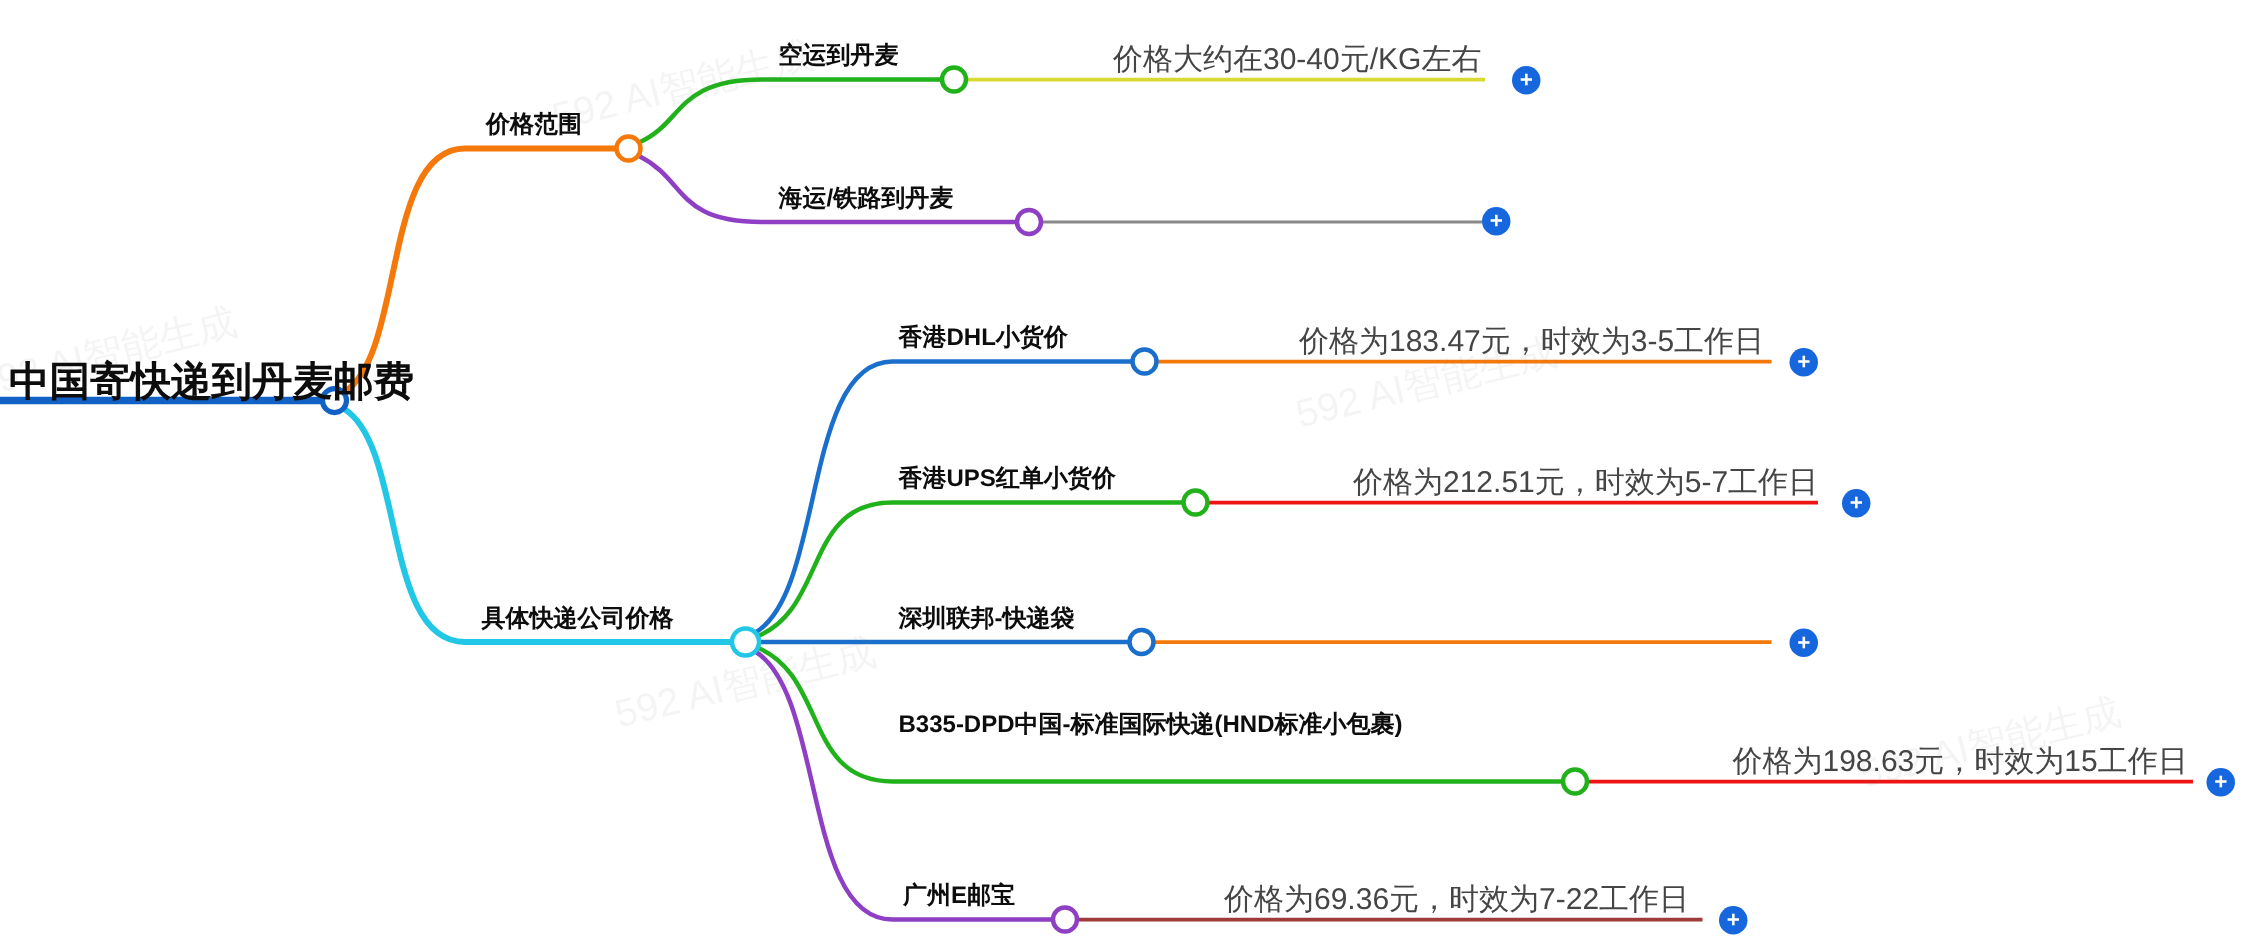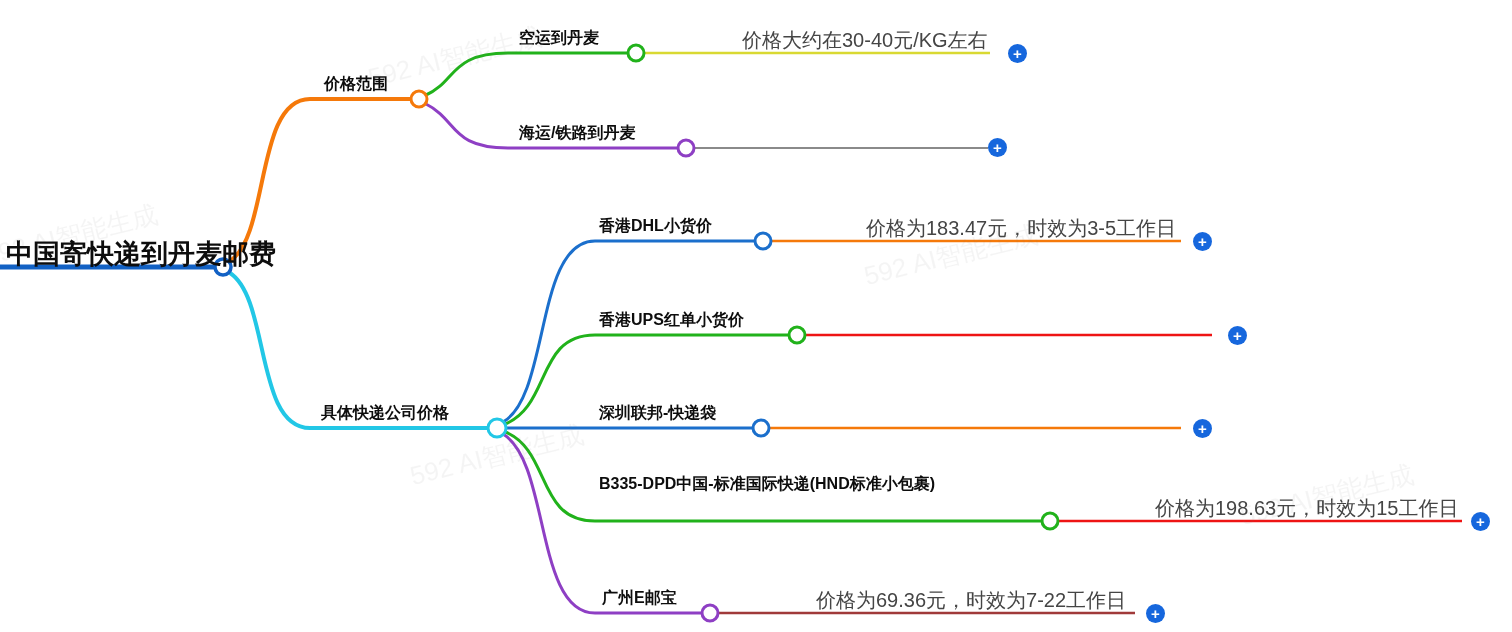--- a/index.html
+++ b/index.html
@@ -120,20 +120,21 @@
 
   <div class="node-label" style="left:321px; top:404px;text-align:right;">具体快递公司价格</div>
 
   <div class="node-label" style="left:599px; top:217px;">香港DHL小货价</div>
   <div class="node-value" style="left:866px; top:217px;">价格为183.47元，时效为3-5工作日</div>
   <div class="plus-btn" style="left:1193px; top:232px;">
     <span>+</span>
   </div>
 
   <div class="node-label" style="left:599px; top:311px;">香港UPS红单小货价</div>
+  <div class="node-value" style="left:902px; top:311px;">价格为212.51元，时效为5-7工作日</div>
   <div class="plus-btn" style="left:1228px; top:326px;">
     <span>+</span>
   </div>
 
   <div class="node-label" style="left:599px; top:404px;">深圳联邦-快递袋</div>
   <div class="plus-btn" style="left:1193px; top:419px;">
     <span>+</span>
   </div>
 
   <div class="node-label" style="left:599px; top:475px;">B335-DPD中国-标准国际快递(HND标准小包裹)</div>

